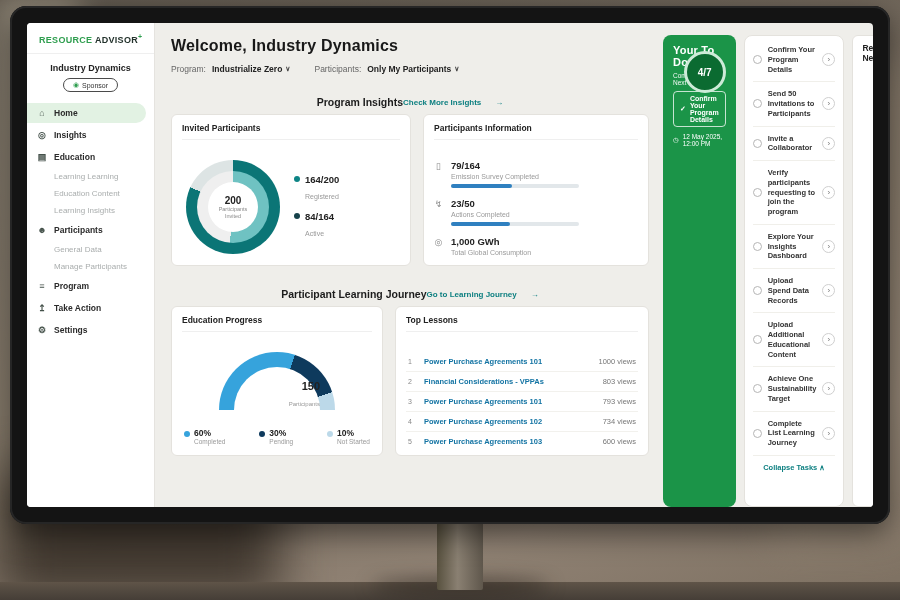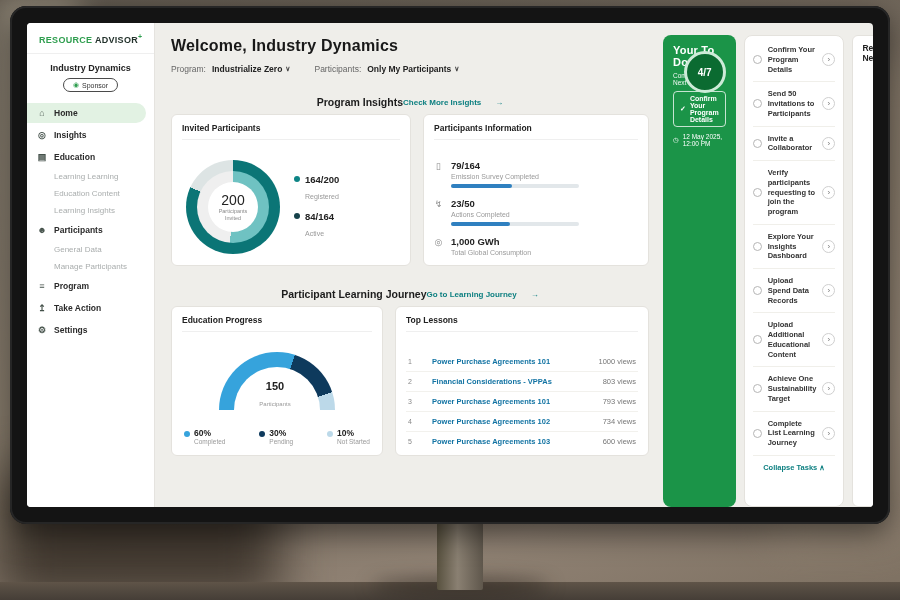--- a/index.html
+++ b/index.html
@@ -46,50 +46,50 @@
   .card-title{font-size:8.5px;font-weight:bold;color:#222;padding-bottom:6px;border-bottom:1px solid #efefef;margin-bottom:20px}
   .card-invited{width:240px;height:152px;flex:none}
   .card-info{flex:1;height:152px}
   .card-edu{width:212px;height:150px;flex:none}
   .card-lessons{flex:1;height:150px}
 
   .donut-wrap{display:flex;align-items:center;gap:14px;padding-left:4px}
   .donut{position:relative;width:94px;height:94px;border-radius:50%;background:conic-gradient(#0b7576 0 295deg,#dde4e4 295deg 360deg)}
   .donut::before{content:"";position:absolute;inset:11px;border-radius:50%;background:conic-gradient(#6fc2c2 0 185deg,#efefef 185deg 360deg)}
   .donut-hole{position:absolute;inset:22px;background:#fff;border-radius:50%;display:flex;flex-direction:column;align-items:center;justify-content:center;z-index:1;text-align:center}
-  .donut-num{font-size:14px;font-weight:normal;color:#222}
+  .donut-num{font-size:10px;font-weight:bold;color:#222}
   .donut-sub{font-size:5.5px;color:#8a8a8a;line-height:1.25;width:40px}
   .legend-item{display:flex;align-items:flex-start;gap:5px;margin:8px 0}
   .dot{width:6px;height:6px;border-radius:50%;margin-top:2px;flex:none}
   .dot-reg{background:#0d8485}.dot-act{background:#16424a}
   .lg-val{font-size:9.5px;font-weight:bold;color:#222;display:block}
   .lg-lab{font-size:7px;color:#999}
 
   .info-row{display:flex;gap:8px;margin-bottom:10px}
   .info-ic{color:#8a8a8a;font-size:9px;margin-top:1px;width:9px;text-align:center}
   .info-val{font-size:9.5px;font-weight:bold;color:#222}
   .info-lab{font-size:7px;color:#999;margin-top:2px}
   .info-bar{width:128px;height:4px;border-radius:2px;background:#e2e7ea;margin-top:4px}
   .info-bar-fill{height:100%;border-radius:2px;background:#2f80c0}
 
   .gauge-wrap{display:flex;flex-direction:column;align-items:center}
   .gauge{position:relative;width:116px;height:58px;overflow:hidden}
   .gauge-arc{position:absolute;top:0;left:0;width:116px;height:116px;border-radius:50%;
     background:conic-gradient(from 270deg,#36a3dc 0 108deg,#0e3a5d 108deg 162deg,#bcd9e9 162deg 180deg,#efefef 180deg 360deg)}
   .gauge-arc::before{content:"";position:absolute;inset:15px;border-radius:50%;background:#fff}
-  .gauge-text{position:absolute;bottom:0;left:0;right:4px;text-align:center;z-index:1}
+  .gauge-text{position:absolute;bottom:0;left:0;right:15px;text-align:right;z-index:1}
   .g-num{font-size:11px;font-weight:bold;color:#222;display:block}
   .g-lab{font-size:6px;color:#999}
   .edu-legend{display:flex;justify-content:space-between;margin-top:18px;padding:0 2px}
   .edu-top{display:flex;align-items:center;gap:4px}
   .edu-val{font-size:8.5px;font-weight:bold;color:#222}
   .edu-lab{font-size:6.5px;color:#999;margin-left:10px;display:block}
   .ed-c{background:#36a3dc}.ed-p{background:#0e3a5d}.ed-n{background:#bcd9e9}
 
-  .lesson-row{display:flex;align-items:center;gap:16px;padding:5px 2px;border-bottom:1px solid #f2f1ed;cursor:pointer}
+  .lesson-row{display:flex;align-items:center;gap:8px;padding:5px 2px;border-bottom:1px solid #f2f1ed;cursor:pointer}
   .lesson-row:last-child{border-bottom:none}
   .l-rank{font-size:7px;color:#888;width:8px;flex:none}
   .l-name{flex:1;font-size:7.5px;font-weight:bold;color:#1273a3}
   .l-views{font-size:7.5px;color:#777}
 
   
   .rightpanel{width:212px;padding:12px 12px 0 2px;display:flex;flex-direction:row;gap:8px;flex:none}
   .todo-card{background:#1b9448;border-radius:8px;padding:9px 10px;color:#fff;position:relative}
   .todo-title{font-size:11px;font-weight:bold;letter-spacing:.2px}
   .todo-sub{font-size:6.5px;margin:4px 0 5px;opacity:.95}

